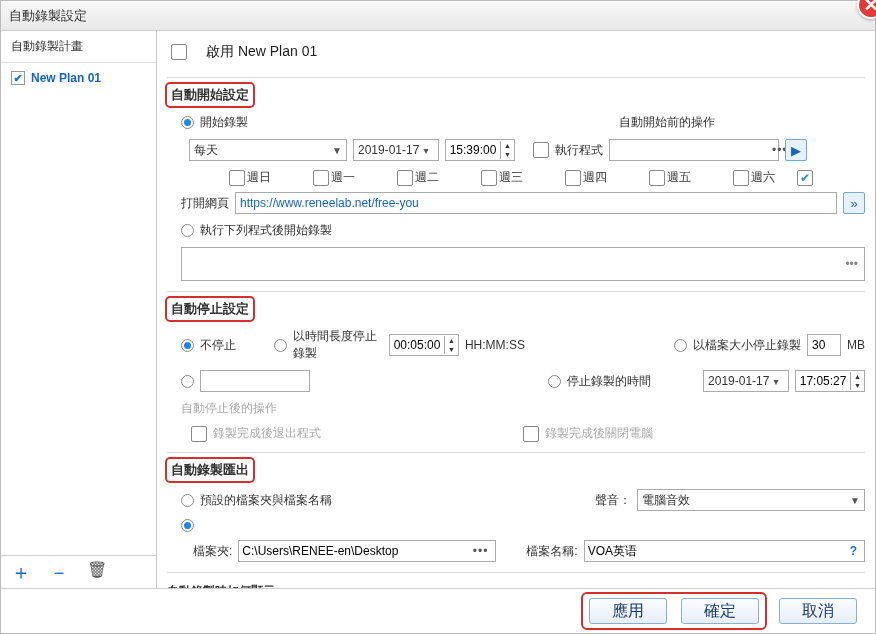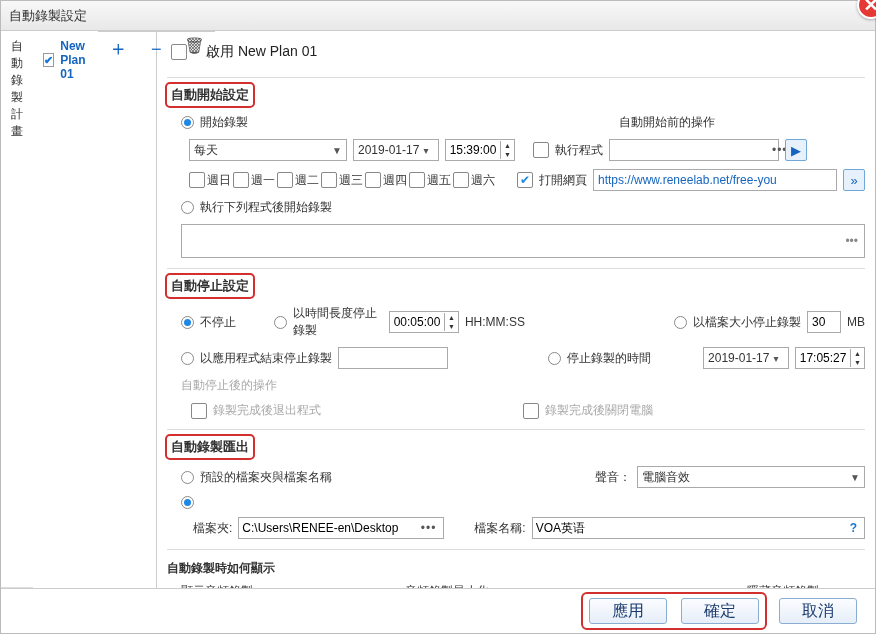--- a/index.html
+++ b/index.html
@@ -4,21 +4,21 @@
 <style>
 * { box-sizing: border-box; margin: 0; padding: 0; }
 body { font-family: "Microsoft YaHei", "微軟正黑體", Arial, sans-serif; font-size: 12px; background: #fff; color: #333; width: 876px; height: 634px; position: relative; }
 
 .window { border: 1px solid #bbb; width: 876px; height: 634px; display: flex; flex-direction: column; }
 .titlebar { height: 30px; background: linear-gradient(#f8f8f8,#e8e8e8); border-bottom: 1px solid #ccc; display: flex; align-items: center; padding: 0 8px; position: relative; }
 .titlebar .title { color: #333; font-size: 13px; }
 .close-btn { position: absolute; right: -10px; top: -10px; width: 28px; height: 28px; background: #e53935; border-radius: 50%; display: flex; align-items: center; justify-content: center; color: #fff; cursor: pointer; font-size: 18px; font-weight: bold; border:2px solid #fff; box-shadow: 0 1px 3px rgba(0,0,0,0.3); }
 
 .body { flex: 1; display: flex; overflow: hidden; border-bottom:1px solid #ccc;}
-.sidebar { width: 156px; border-right: 1px solid #ccc; display: flex; flex-direction: row; }
+.sidebar { width: 156px; border-right: 1px solid #ccc; display: flex; flex-direction: column; }
 .sidebar-header { padding: 7px 10px; font-size: 12px; color: #333; border-bottom:1px solid #ddd;}
 .plan-list { flex: 1; }
 .plan-item { padding: 8px 10px; display: flex; align-items: center; gap: 6px; cursor: pointer;}
 .plan-item.active { color: #1565c0; font-weight: bold;}
 .plan-check { width:14px; height:14px; border:1px solid #999; display:inline-flex; align-items:center; justify-content:center; color:#1976d2; font-size:11px;}
 .sidebar-toolbar { border-top: 1px solid #ccc; display: flex; padding: 6px 10px; gap: 18px; }
 .sidebar-toolbar span { font-size: 20px; color: #1565c0; cursor: pointer; line-height:1;}
 .sidebar-toolbar .trash { color: #555; font-size:16px;}
 
 .main { flex: 1; padding: 6px 10px 0 10px; overflow-y: auto; }
@@ -42,21 +42,21 @@
 .stepper { display:inline-flex; align-items:center; border:1px solid #aaa; height:22px; background:#fff;}
 .stepper input{ border:none; width:54px; text-align:center; height:20px; font-size:12px; outline:none;}
 .stepper .btns{ display:flex; flex-direction:column; border-left:1px solid #aaa;}
 .stepper .btns span{ font-size:7px; line-height:9px; padding:0 3px; cursor:pointer; color:#333;}
 .url-input { flex:1; min-width:180px; }
 .input-dots { display:inline-flex; align-items:center; border:1px solid #aaa; height:22px; background:#fff; padding:0 3px;}
 .input-dots input{ border:none; outline:none; height:20px; font-size:12px; flex:1;}
 .input-dots .dots{ color:#555; padding:0 4px; cursor:pointer; letter-spacing:1px;}
 .arrow-btn{ width:22px; height:22px; border:1px solid #6fa7d6; background:#e7f1fb; display:inline-flex; align-items:center; justify-content:center; color:#1565c0; cursor:pointer; border-radius:2px; font-size:13px;}
 .days{ display:flex; gap:2px;}
-.day{ display:inline-flex; align-items:center; gap:2px;}
+.day{ display:inline-flex; align-items:center; gap:2px;margin-left:40px;}
 
 .hr { border-top:1px solid #ddd; margin: 6px 0;}
 
 .textarea-like { width:100%; height:34px; border:1px solid #aaa; display:flex; align-items:center; justify-content:flex-end; padding-right:6px; color:#888;}
 .subhead { font-weight:bold; margin-top:6px; padding:4px 0 2px 0;}
 
 .footer { height: 44px; display:flex; align-items:center; justify-content:flex-end; gap:14px; padding:0 18px;}
 .btn { min-width:78px; height:26px; border:1px solid #8aaed3; background:linear-gradient(#fbfdff,#e6eef8); border-radius:3px; cursor:pointer; font-size:16px; color:#1a3a6e;}
 .btn-group-outline { outline:2px solid #d32f2f; border-radius:4px; padding:4px 6px; display:flex; gap:14px;}
 .qmark{ color:#1976d2; font-weight:bold; padding:0 4px; cursor:pointer;}
@@ -200,21 +200,20 @@
 
         <span style="flex:1;"></span>
         <span class="radio"></span>
         <label>以檔案大小停止錄製</label>
         <input type="text" style="width: 34px;" value="30">
         <label>MB</label>
       </div>
 
       <div class="row">
         <span class="radio"></span>
-        <label>以應用程式結束停止錄製</label>
         <input type="text" style="width: 110px;">
 
         <span style="flex:1;"></span>
         <span class="radio"></span>
         <label>停止錄製的時間</label>
         <span style="width:40px;"></span>
         <div class="combo" style="width:86px;">
           <span>2019-01-17</span>
             <span class="caret">▾</span>
         </div>
@@ -251,21 +250,21 @@
           <span>電腦音效</span>
           <span class="caret" style="margin-left:auto;">▼</span>
         </div>
       </div>
       <div class="row">
         <span class="radio sel"></span>
       </div>
       <div class="row">
         <span style="width:6px;"></span>
         <label>檔案夾:</label>
-        <div class="input-dots" style="width:206px;">
+        <div class="input-dots" style="width:258px;">
           <input value="C:\Users\RENEE-en\Desktop" style="">
           <span class="dots">•••</span>
         </div>
         <span style="width:18px;"></span>
         <label>檔案名稱:</label>
         <div class="input-dots" style="flex:1;">
           <input value="VOA英语" style="">
           <span class="qmark">?</span>
         </div>
       </div>

